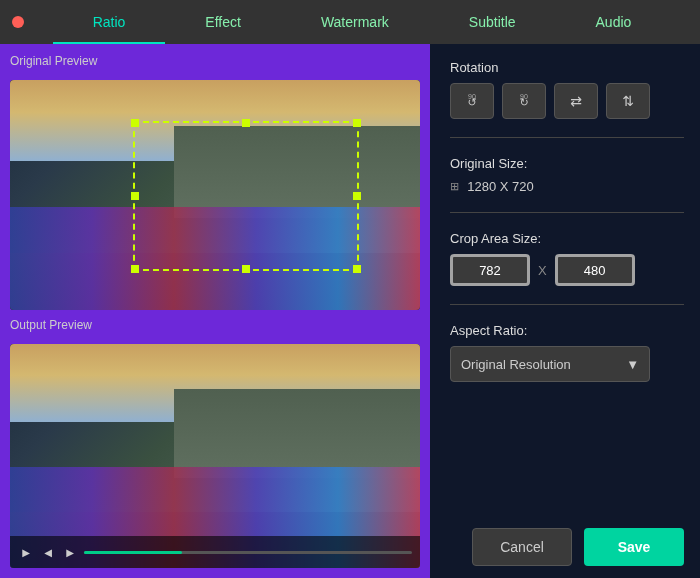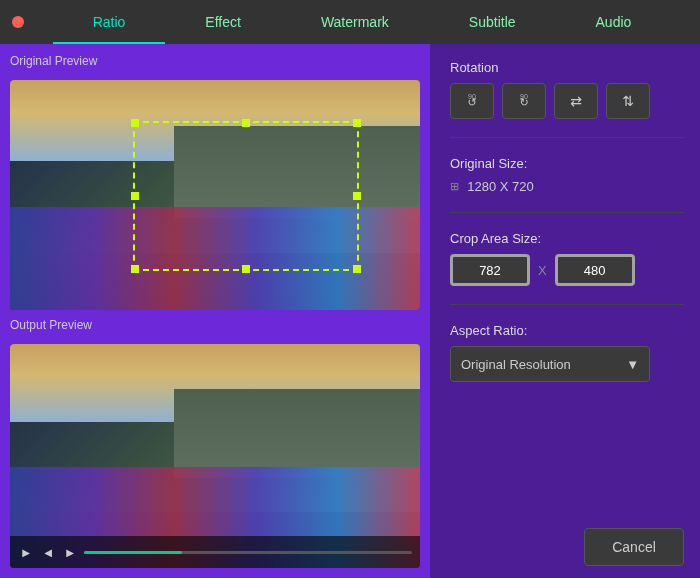--- a/index.html
+++ b/index.html
@@ -214,21 +214,21 @@
       border-radius: 2px;
     }
 
     
     .right-panel {
       flex: 1;
       padding: 16px 16px 12px 20px;
       display: flex;
       flex-direction: column;
       gap: 16px;
-      background: #4c1d95;
+      background: #0f172a;
     }
 
     .section-title {
       font-size: 13px;
       color: #ddd;
       margin-bottom: 8px;
     }
 
     
     .rotation-buttons {
@@ -480,16 +480,19 @@
       <div class="aspect-dropdown">
         <span>Original Resolution</span>
         <span class="dropdown-arrow">▼</span>
       </div>
     </div>
 
     <div class="footer">
       <button class="btn-cancel">
         <span>Cancel</span>
       </button>
+      <button class="btn-save">
+        <span>Save</span>
+      </button>
     </div>
   </div>
 
 </div>
 
 </body></html>

